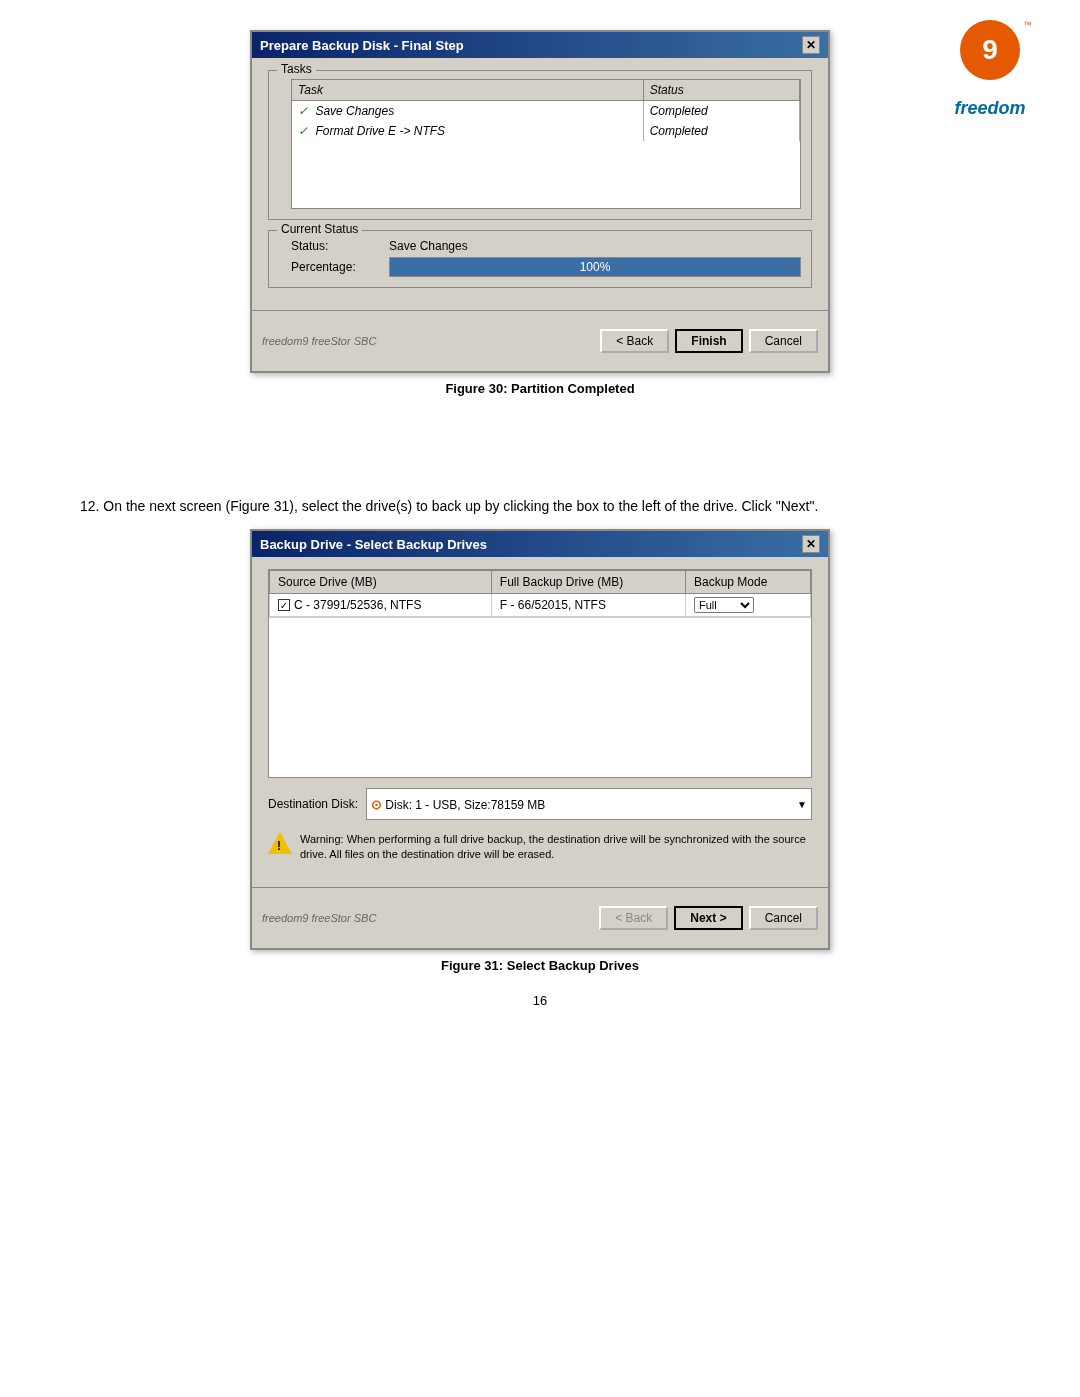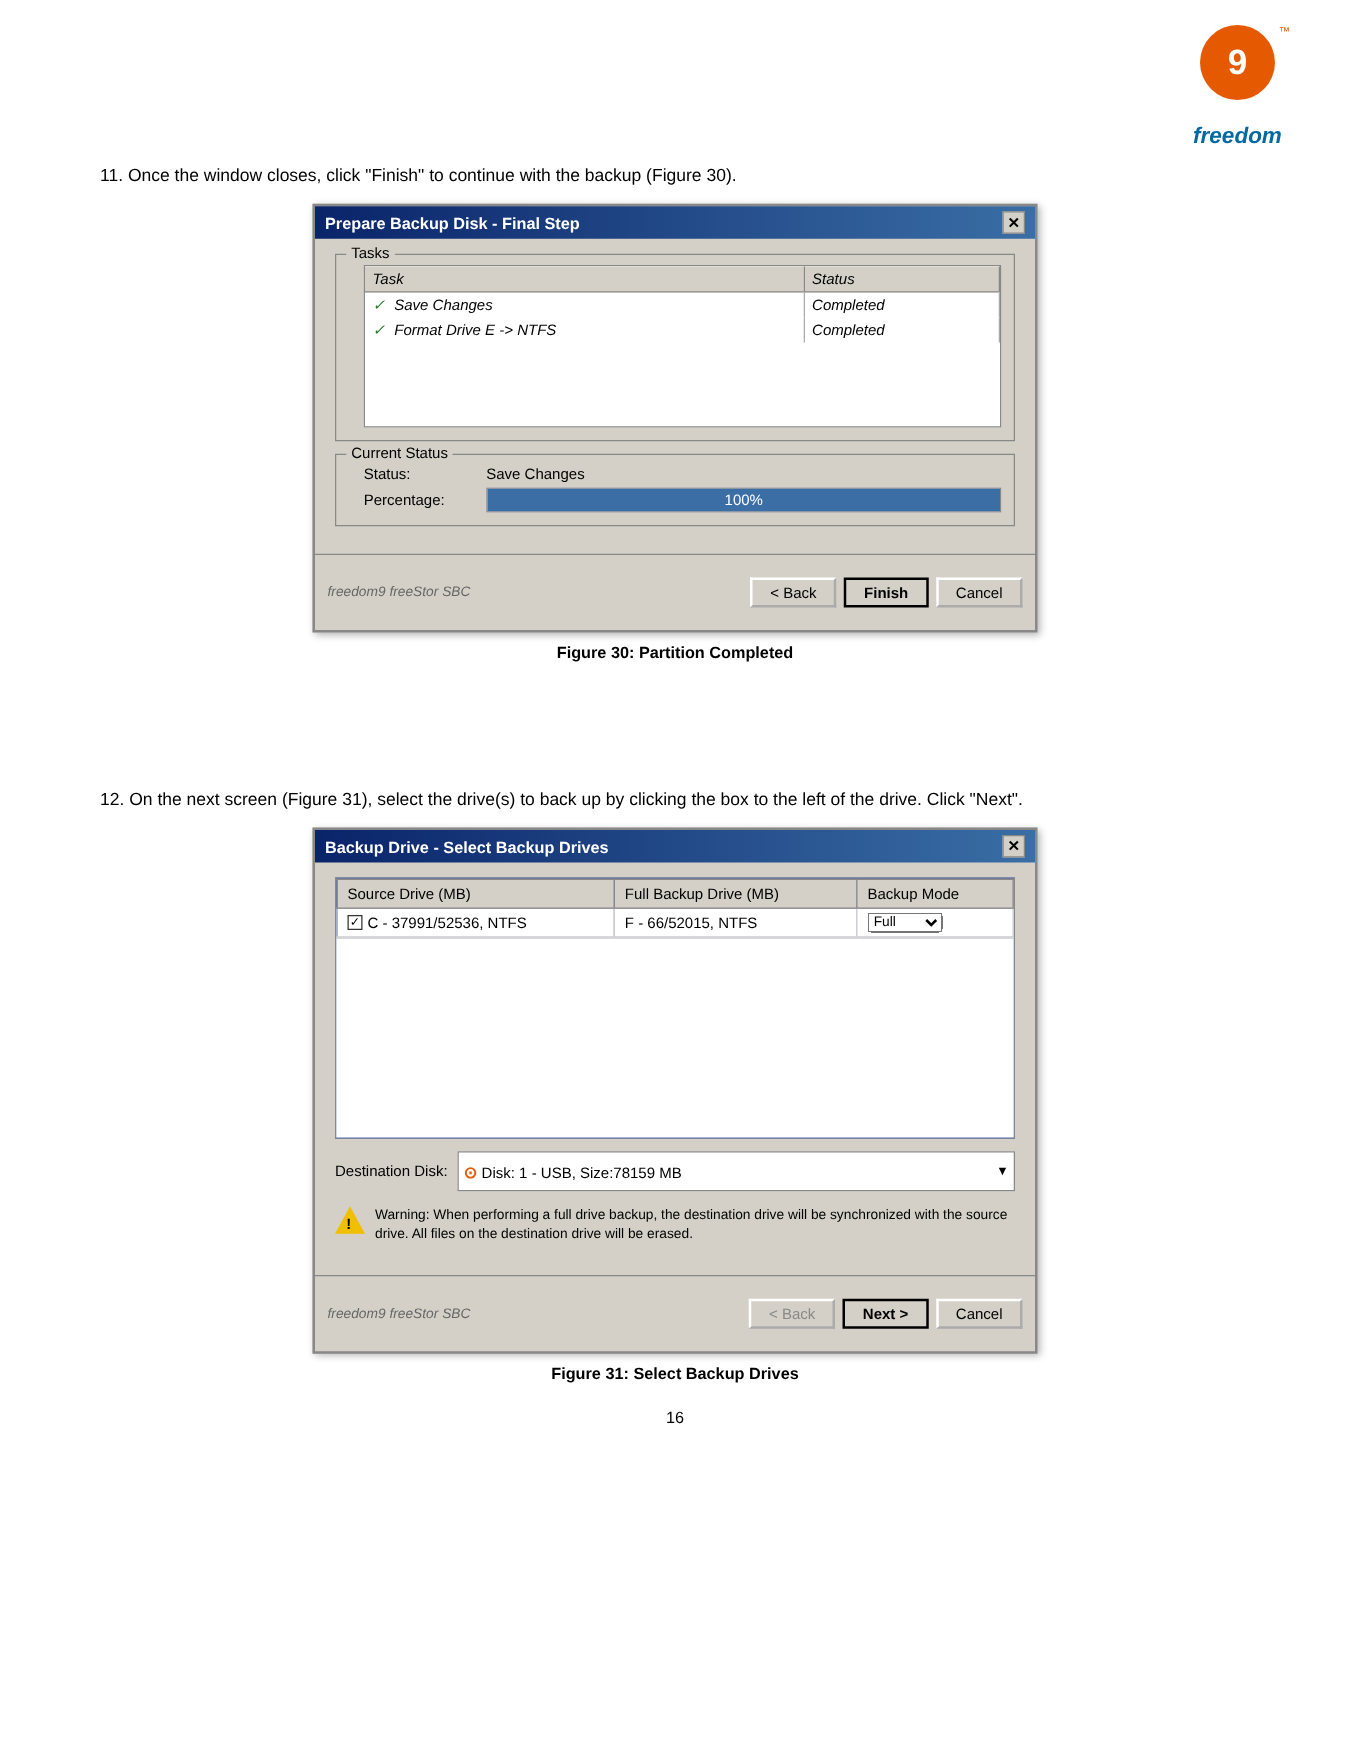--- a/index.html
+++ b/index.html
@@ -235,21 +235,21 @@
       font-weight: normal;
       border: 1px solid #888;
     }
     .drives-table td {
       padding: 3px 8px;
       border: 1px solid #ccc;
       background: white;
     }
     .drives-table-wrapper {
       border: 1px solid #888;
-      background: #1d4ed8;
+      background: #6d28d9;
       margin-bottom: 10px;
     }
     .drives-table-body {
       min-height: 160px;
       background: white;
     }
     .checkbox-cell {
       display: flex;
       align-items: center;
       gap: 4px;
@@ -340,21 +340,20 @@
   <div class="logo-area">
     <div style="position:relative; width:80px; height:70px;">
       <div class="logo-circle">
         <span class="nine">9</span>
       </div>
       <span style="position:absolute;top:0;right:-2px;font-size:9px;color:#e55a00;">™</span>
     </div>
     <div class="logo-text">freedom</div>
   </div>
 
-  <div class="step-text">11. Once the window closes, click "Finish" to continue with the backup (Figure 30).</div>
 
   <div class="dialog">
     <div class="dialog-titlebar">
       <span>Prepare Backup Disk - Final Step</span>
       <div class="close-btn">✕</div>
     </div>
     <div class="dialog-body">
 
       <div class="groupbox">
         <span class="groupbox-label">Tasks</span>

